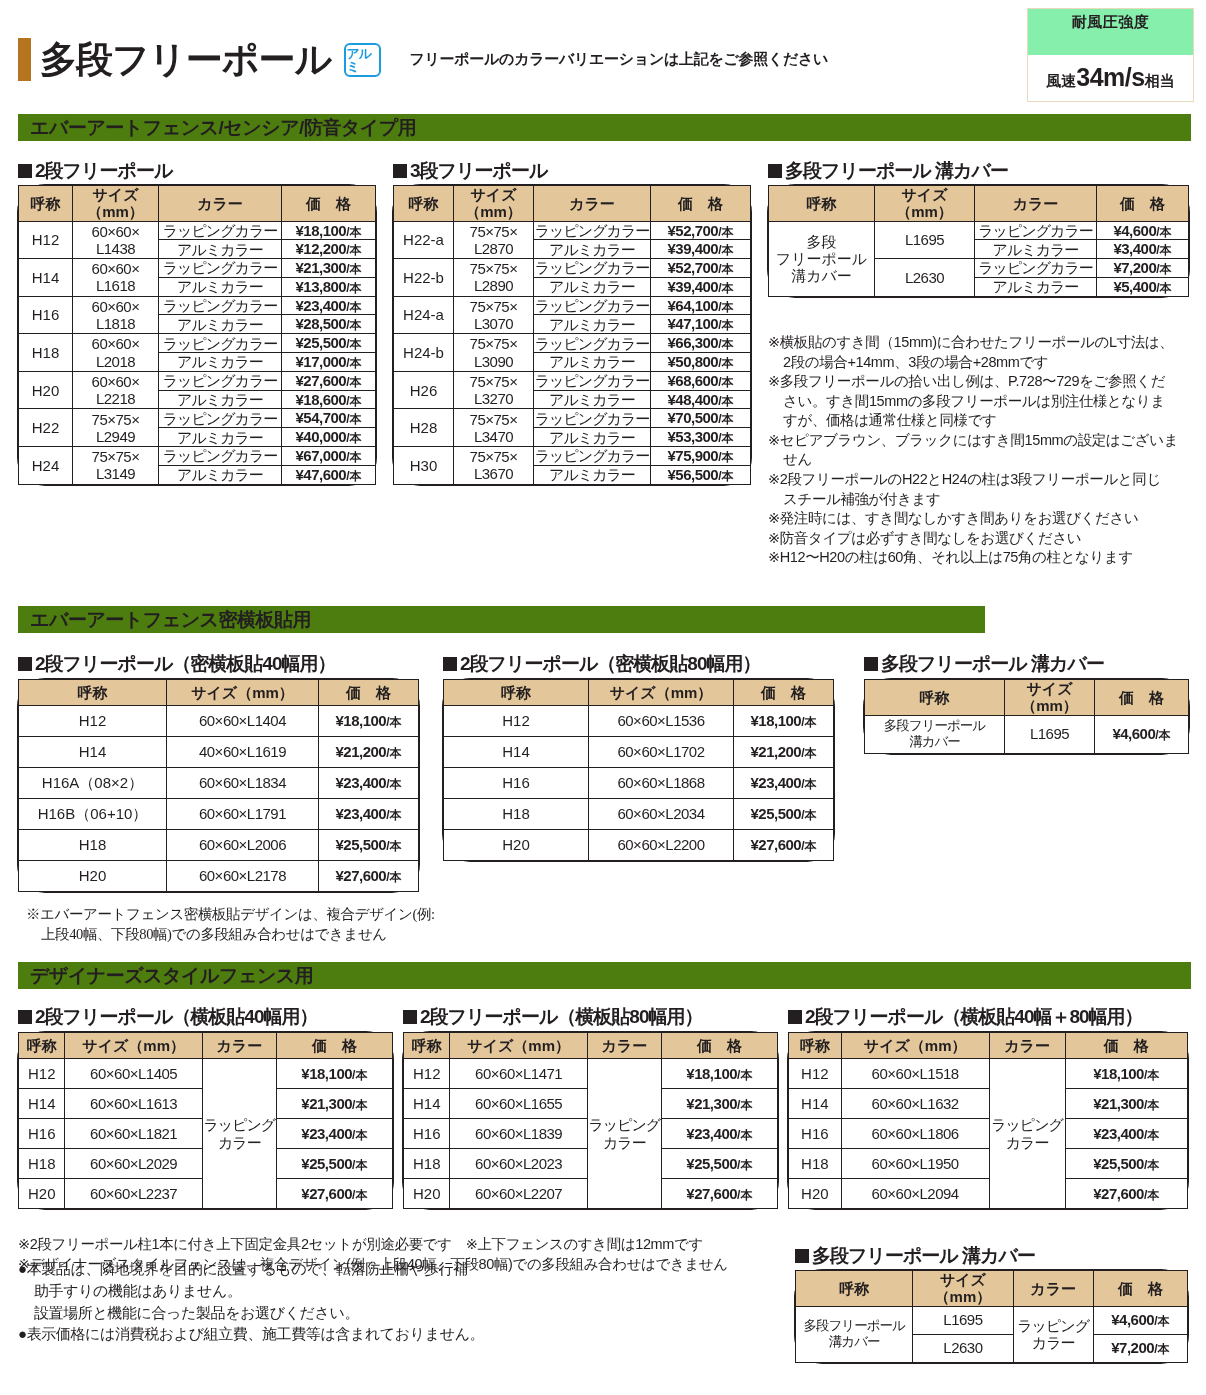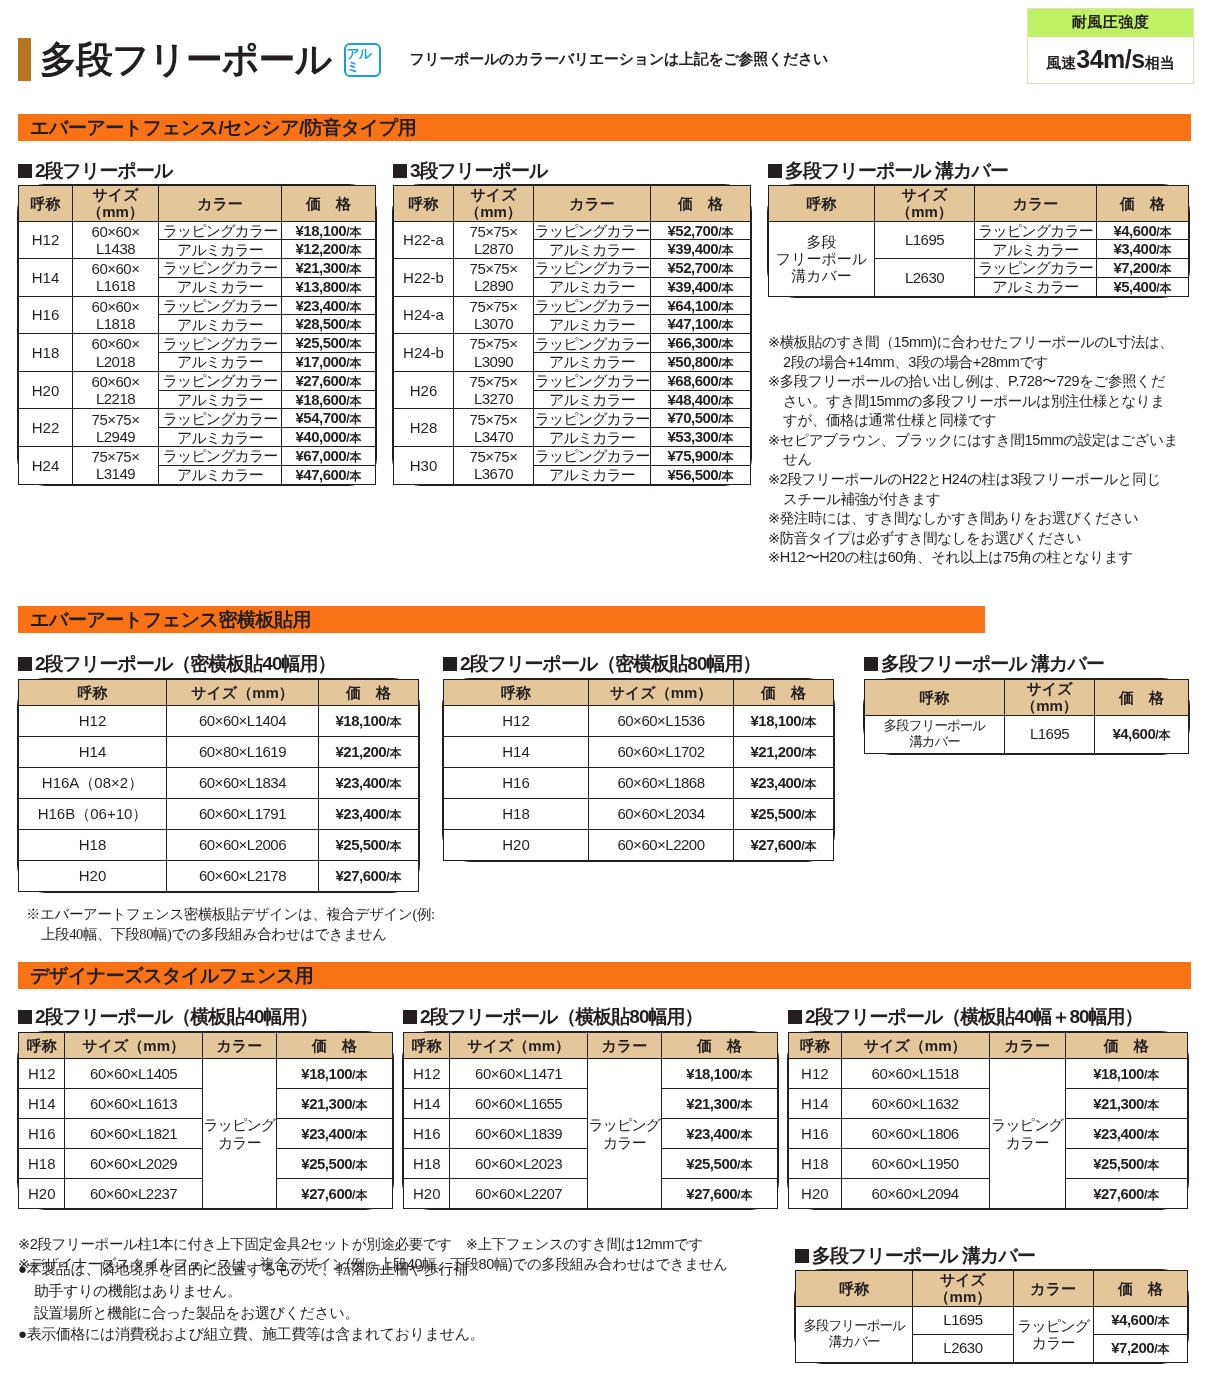--- a/index.html
+++ b/index.html
@@ -5,34 +5,34 @@
   html,body{margin:0;padding:0;}
   body{
     width:1206px;height:1395px;background:#ffffff;
     font-family:"Liberation Sans","DejaVu Sans",sans-serif;
     color:#231f20;-webkit-font-smoothing:antialiased;
   }
   .page{position:relative;width:1206px;height:1395px;overflow:hidden;}
 
   
   .wind-badge{position:absolute;right:12px;top:8px;width:165px;border:1px solid #e9d9bd;background:#fff;}
-  .wind-badge .wb-head{background:#bef264;text-align:center;font-weight:bold;font-size:15px;padding:4px 0 5px;letter-spacing:.5px;}
+  .wind-badge .wb-head{background:#86efac;text-align:center;font-weight:bold;font-size:15px;padding:4px 0 23px;letter-spacing:.5px;}
   .wind-badge .wb-body{text-align:center;padding:8px 0 9px;font-weight:bold;}
   .wb-body .small{font-size:15px;}
   .wb-body .big{font-size:25px;letter-spacing:-.5px;}
 
   .title-row{position:absolute;left:18px;top:38px;display:flex;align-items:center;}
   .title-bar{width:13px;height:43px;background:#b5741f;margin-right:9px;}
   .main-title{font-size:37px;font-weight:bold;letter-spacing:-1px;line-height:1;}
   .alu-badge{margin-left:13px;width:33px;height:30px;border:2.5px solid #1b9be0;border-radius:6px;
       display:flex;align-items:center;justify-content:center;color:#1b9be0;font-weight:bold;font-size:13px;line-height:1;letter-spacing:-1px;}
   .title-note{margin-left:28px;font-size:15px;font-weight:bold;letter-spacing:-.3px;}
 
   
-  .band{position:absolute;left:18px;height:27px;background:#f97316;display:flex;align-items:center;}
+  .band{position:absolute;left:18px;height:27px;background:#4d7c0f;display:flex;align-items:center;}
   .band span{font-size:19px;font-weight:bold;padding-left:12px;letter-spacing:-.5px;}
 
   
   .tbl-title{position:absolute;font-size:19px;font-weight:bold;letter-spacing:-1px;white-space:nowrap;}
   .tbl-title .sq{display:inline-block;width:14px;height:14px;background:#231f20;margin-right:3px;vertical-align:-1px;}
 
   
   table.t{position:absolute;border-collapse:collapse;table-layout:fixed;border-radius:27px;}
   table.t th,table.t td{
     border:1px solid #231f20;text-align:center;font-size:15px;padding:0;
@@ -329,21 +329,21 @@
           <th>サイズ（mm）</th>
           <th>価　格</th>
         </tr>
         <tr style="height:31px">
           <td class="nm">H12</td>
           <td class="sz">60×60×L1404</td>
           <td class="price"><span class="yen">¥18,100</span><span class="hon">/本</span></td>
         </tr>
         <tr style="height:31px">
           <td class="nm alt">H14</td>
-          <td class="sz alt">60×80×L1619</td>
+          <td class="sz alt">40×60×L1619</td>
           <td class="price alt"><span class="yen">¥21,200</span><span class="hon">/本</span></td>
         </tr>
         <tr style="height:31px">
           <td class="nm">H16A（08×2）</td>
           <td class="sz">60×60×L1834</td>
           <td class="price"><span class="yen">¥23,400</span><span class="hon">/本</span></td>
         </tr>
         <tr style="height:31px">
           <td class="nm alt">H16B（06+10）</td>
           <td class="sz alt">60×60×L1791</td>

